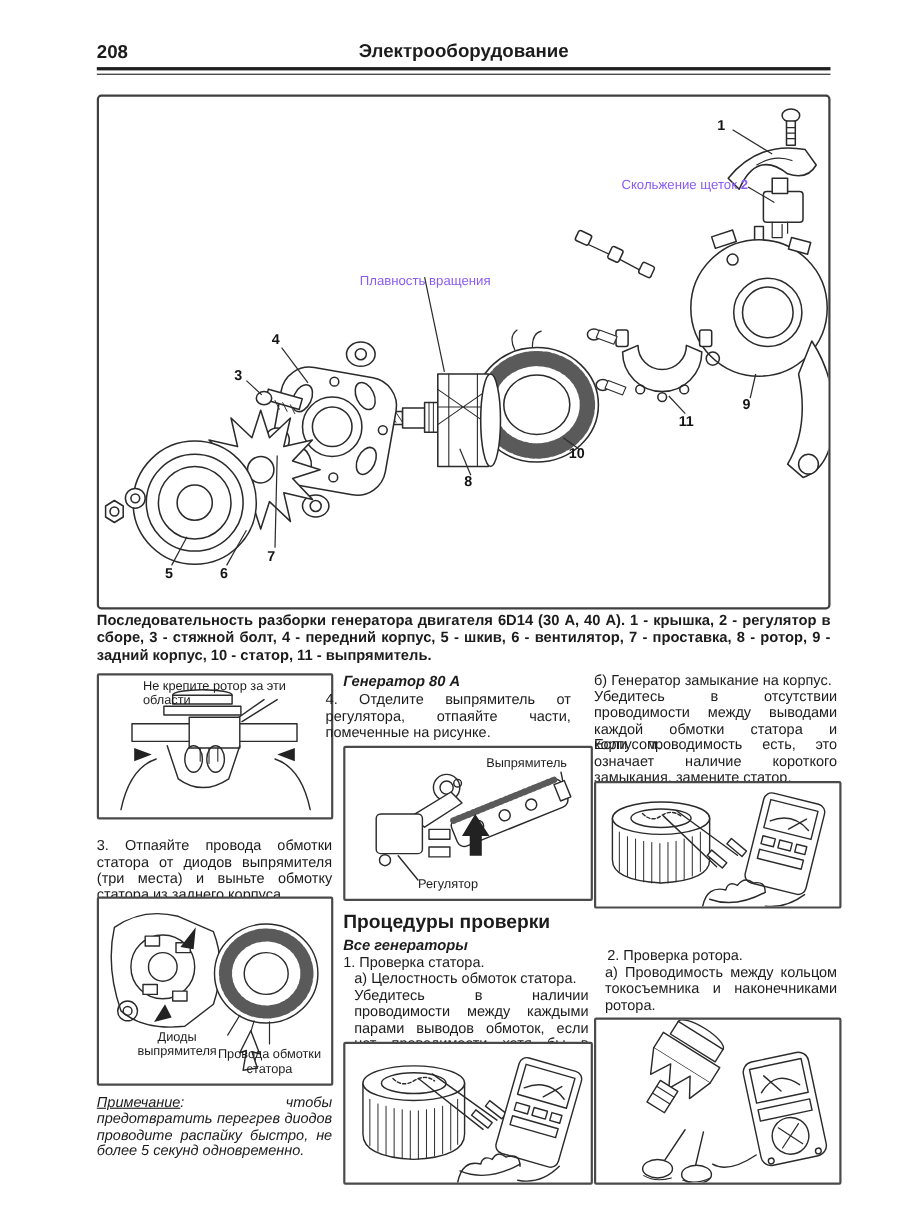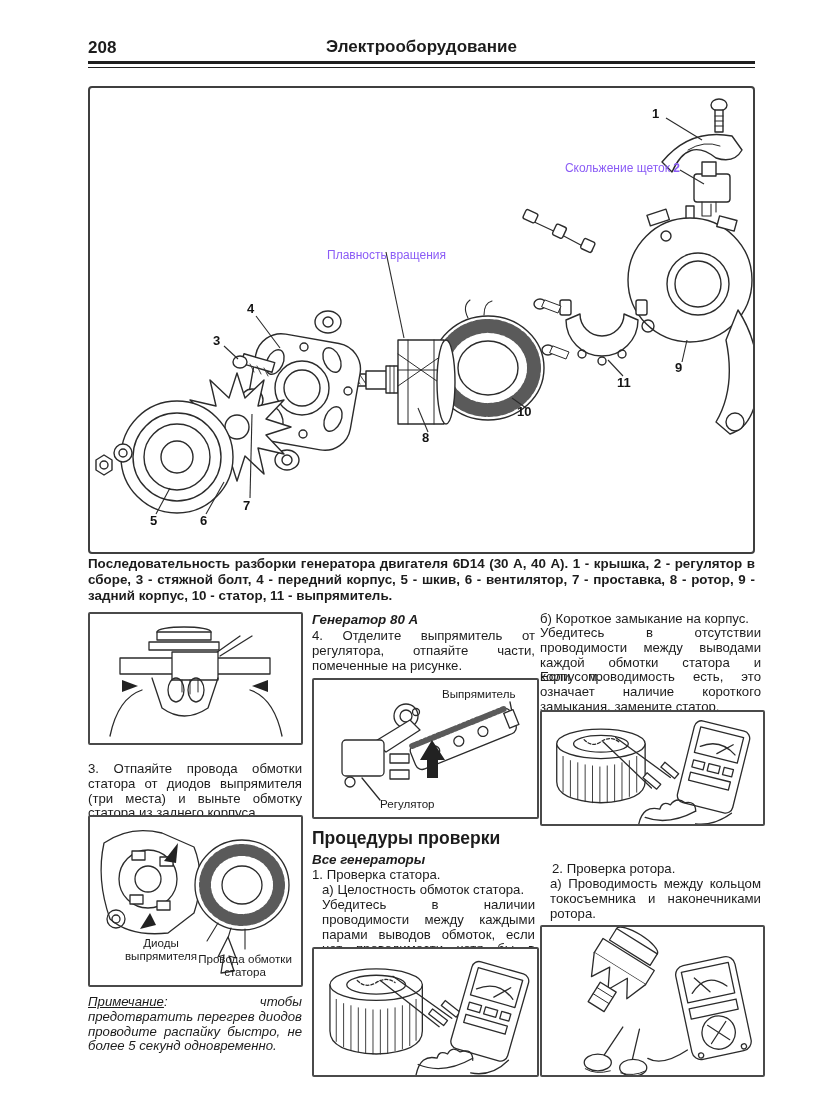--- a/index.html
+++ b/index.html
@@ -172,20 +172,21 @@
         <rect x="82" y="38" width="46" height="28" fill="#fff"></rect>
         <path d="M62 64 L72 94 Q94 110 118 94 L128 64"></path>
         <ellipse cx="86" cy="76" rx="8" ry="12"></ellipse>
         <ellipse cx="106" cy="76" rx="8" ry="12"></ellipse>
         <path d="M20 122 Q28 84 52 76 M192 122 Q184 84 160 76"></path>
         <path d="M92 66 v12 M100 66 v14 M108 66 v12" stroke-width="1"></path>
         <polygon points="32,66 48,72 32,78" fill="#222" stroke="none"></polygon>
         <polygon points="178,66 162,72 178,78" fill="#222" stroke="none"></polygon>
       </g>
     </svg>
+    <div class="figlabel" style="left:40px;top:4px;width:168px;">Не крепите ротор за эти области</div>
   </div>
 
   <div class="abs txt" style="left:88px;top:750px;width:214px;margin-top:12px;">3. Отпаяйте провода обмотки статора от диодов выпрямителя (три места) и выньте обмотку статора из заднего корпуса.</div>
 
   <div class="abs fig" style="left:88px;top:815px;width:211px;height:168px;">
     <svg viewBox="0 0 211 168">
       <g stroke="#2b2b2b" fill="none" stroke-width="1.3" stroke-linejoin="round" stroke-linecap="round">
         <path d="M14 26 Q40 8 72 16 L104 30 Q116 60 104 96 L78 116 Q40 120 20 102 Q6 62 14 26 Z" fill="#fff"></path>
         <circle cx="58" cy="62" r="29"></circle>
         <circle cx="58" cy="62" r="13"></circle>
@@ -206,21 +207,21 @@
     </svg>
     <div class="figlabel" style="left:24px;top:120px;width:94px;text-align:center;">Диоды выпрямителя</div>
     <div class="figlabel" style="left:104px;top:136px;width:102px;text-align:center;">Провода обмотки статора</div>
   </div>
 
   <div class="abs txt note" style="left:88px;top:995px;width:214px;">
     <span class="nt">Примечание</span><span>: чтобы предотвратить перегрев диодов проводите распайку быстро, не более 5 секунд одновременно.</span>
   </div>
 
   <div class="abs bi" style="left:312px;top:612px;width:223px;font-size:13.4px;">Генератор 80 А</div>
-  <div class="abs txt" style="left:312px;top:629px;width:223px;">4. Отделите выпрямитель от регулятора, отпаяйте части, помеченные на рисунке.</div>
+  <div class="abs txt" style="left:296px;top:629px;width:223px;">4. Отделите выпрямитель от регулятора, отпаяйте части, помеченные на рисунке.</div>
 
   <div class="abs fig" style="left:312px;top:678px;width:223px;height:137px;">
     <svg viewBox="0 0 223 137">
       <g stroke="#2b2b2b" fill="none" stroke-width="1.3" stroke-linejoin="round" stroke-linecap="round">
         <path d="M196 22 L200 42"></path>
         <g transform="rotate(-22 150 58)">
           <rect x="95" y="45" width="108" height="27" rx="7" fill="#fff"></rect>
           <line x1="99" y1="46" x2="199" y2="46" stroke="#5a5a5a" stroke-width="6" stroke-dasharray="2 2.6"></line>
           <circle cx="118" cy="59" r="5"></circle>
             <circle cx="144" cy="59" r="5"></circle>
@@ -268,21 +269,21 @@
             <rect x="161" y="56" width="12" height="7"></rect>
             <rect x="177" y="56" width="9" height="7"></rect>
           <rect x="145" y="68" width="41" height="8"></rect>
         </g>
         <path d="M150 104 Q122 120 98 110 M184 106 Q168 122 148 118"></path>
         <path d="M96 120 Q100 100 116 104 Q118 96 126 100 Q130 92 138 98 Q150 94 150 106"></path>
       </g>
     </svg>
   </div>
 
-  <div class="abs txt" style="left:540px;top:612px;width:221px;">б) Короткое замыкание на корпус.</div>
+  <div class="abs txt" style="left:540px;top:612px;width:221px;">б) Генератор замыкание на корпус.</div>
   <div class="abs txt" style="left:540px;top:626px;width:221px;">Убедитесь в отсутствии проводимости между выводами каждой обмотки статора и корпусом.</div>
   <div class="abs txt" style="left:540px;top:670px;width:221px;">Если проводимость есть, это означает наличие короткого замыкания, замените статор.</div>
 
   <div class="abs fig" style="left:540px;top:710px;width:221px;height:112px;">
     <svg viewBox="0 0 210 106">
       <g stroke="#2b2b2b" fill="none" stroke-width="1.3" stroke-linejoin="round" stroke-linecap="round">
         <path d="M14 30 V66 Q14 84 56 86 Q98 84 98 66 V30" fill="#fff"></path>
         <ellipse cx="56" cy="30" rx="42" ry="14" fill="#fff"></ellipse>
         <ellipse cx="56" cy="30" rx="26" ry="8"></ellipse>
         <path d="M20 42 V76 M27 46 V80 M34 48 V83 M41 50 V85 M48 51 V86 M55 52 V86 M62 51 V86 M69 50 V85 M76 48 V83 M83 46 V80 M90 42 V76" stroke-width="0.9"></path>

